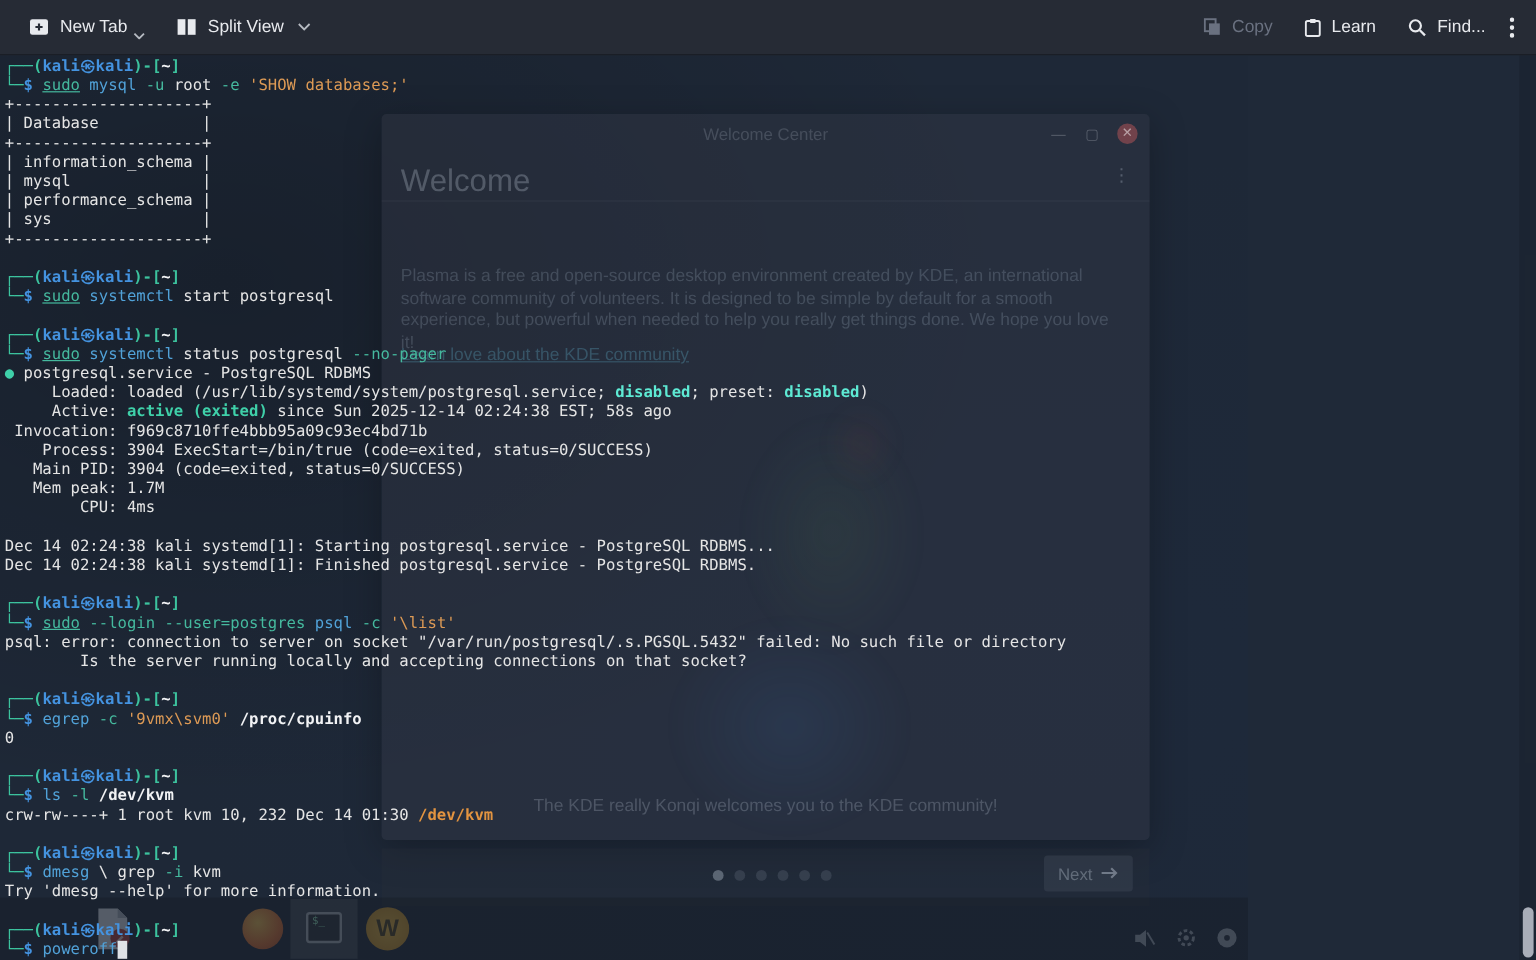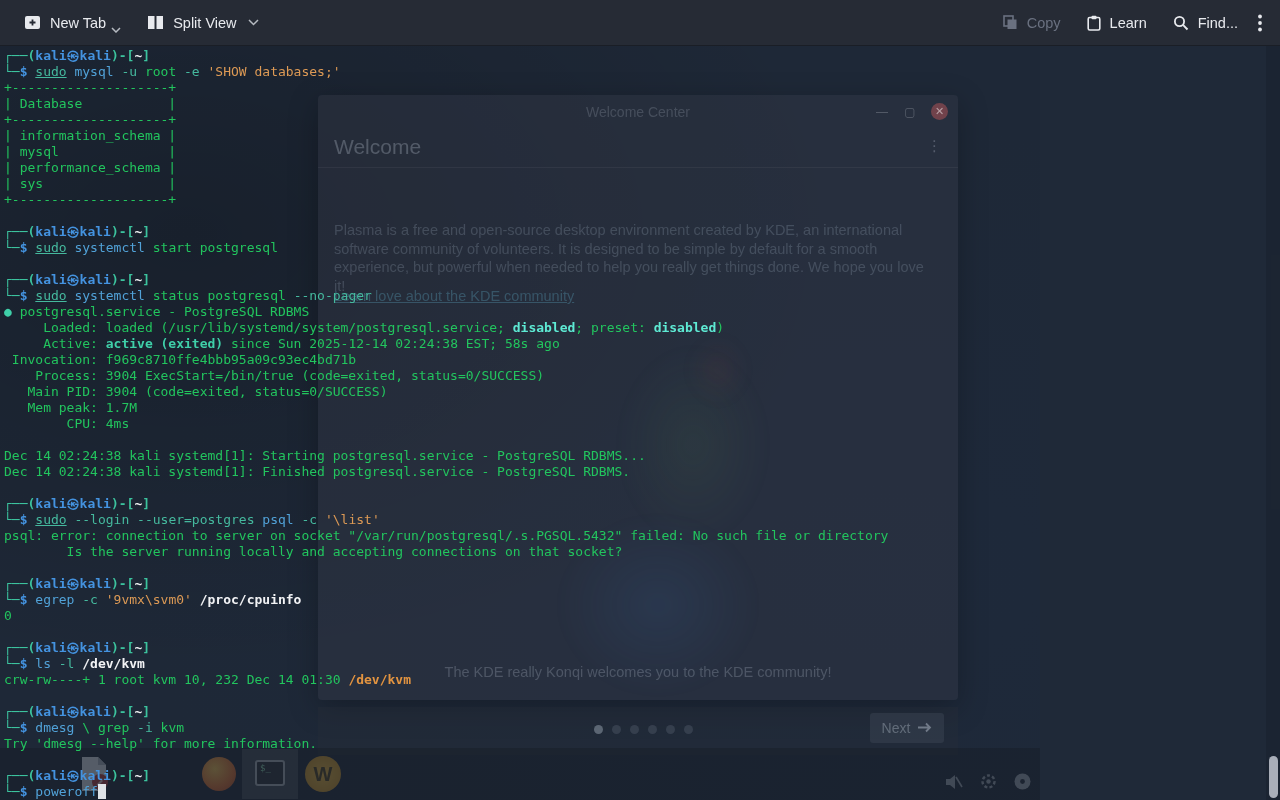--- a/index.html
+++ b/index.html
@@ -31,21 +31,21 @@
                  background:rgba(52,58,72,0.42); border-radius:4px;
                  box-shadow:0 8px 30px rgba(0,0,0,0.25); }
   .bgtxt { color:rgba(185,197,210,0.26); }
   #ww-titlebar { position:absolute; top:0; left:0; right:0; height:34px;
                  display:flex; align-items:center; justify-content:center;
                  font-size:14px; color:rgba(180,192,205,0.22); }
   #ww-controls { position:absolute; top:8px; right:10px; display:flex; gap:14px; align-items:center; }
   .ww-ctl { width:14px; height:14px; opacity:.30; color:#c7ccd4; font-size:12px; line-height:14px; text-align:center; }
   .ww-close { width:17px; height:17px; border-radius:50%; background:rgba(205,90,90,0.45);
               color:rgba(255,255,255,0.5); font-size:11px; line-height:17px; text-align:center; }
-  #ww-heading { position:absolute; top:40px; left:16px; font-size:21px;
+  #ww-heading { position:absolute; top:40px; left:16px; font-size:26px;
                 color:rgba(190,200,212,0.30); }
   #ww-kebab { position:absolute; top:42px; right:16px; color:rgba(190,200,212,0.30); font-size:15px; }
   #ww-divider { position:absolute; top:72px; left:0; right:0; height:1px; background:rgba(255,255,255,0.05); }
   #ww-intro { position:absolute; top:90px; left:16px; right:20px; font-size:14.5px; line-height:18px; }
   #ww-body  { position:absolute; top:126px; left:16px; right:20px; font-size:14.5px; line-height:18.5px;
               color:rgba(165,180,195,0.24); }
   #ww-link  { position:absolute; top:193px; left:16px; font-size:14.5px;
               color:rgba(90,160,185,0.35); text-decoration:underline; }
   .bg-blob { position:absolute; border-radius:50%; filter:blur(7px); }
   #ww-caption { position:absolute; top:568px; left:80px; right:80px; text-align:center;
@@ -78,21 +78,21 @@
   #clock-time { font-size:16px; color:rgba(205,215,228,0.45); }
   #clock-date { font-size:12.5px; color:rgba(195,205,218,0.30); }
   #panel-ico { position:absolute; right:28px; bottom:12px; opacity:.30; }
 
   
   #terminal { position:absolute; top:46px; left:0; width:1268px; height:754px;
               z-index:20; padding:2px 0 0 4px;
               font-family:"DejaVu Sans Mono","Liberation Mono",monospace;
               font-size:13px; line-height:16px; white-space:pre; }
   .tline { height:16px; }
-  .s-d  { color:#22c55e; }
+  .s-d  { color:#e5e5e5; }
   .s-pf { color:#3cc39e; font-weight:bold; }
   .s-pu { color:#4493e0; font-weight:bold; }
   .s-bw { color:#f2f3f5; font-weight:bold; }
   .s-su { color:#45b99e; text-decoration:underline; }
   .s-cm { color:#51a2d8; }
   .s-op { color:#45b99e; }
   .s-st { color:#dd9a55; }
   .s-yb { color:#5eead4; font-weight:bold; }
   .s-gb { color:#3fd0a9; font-weight:bold; }
   .s-ob { color:#e39440; font-weight:bold; }

